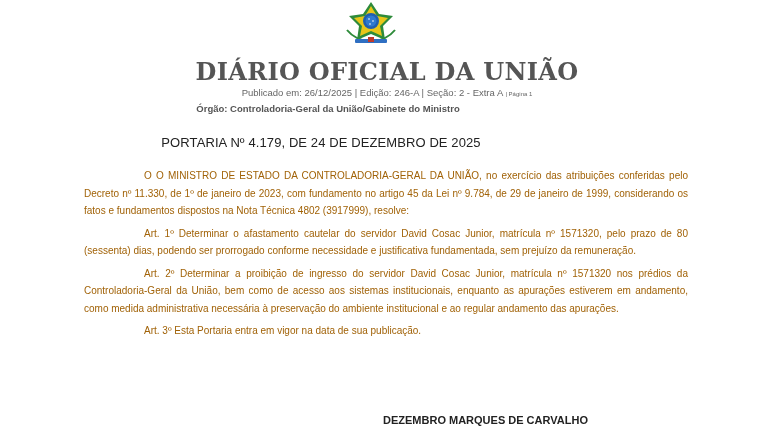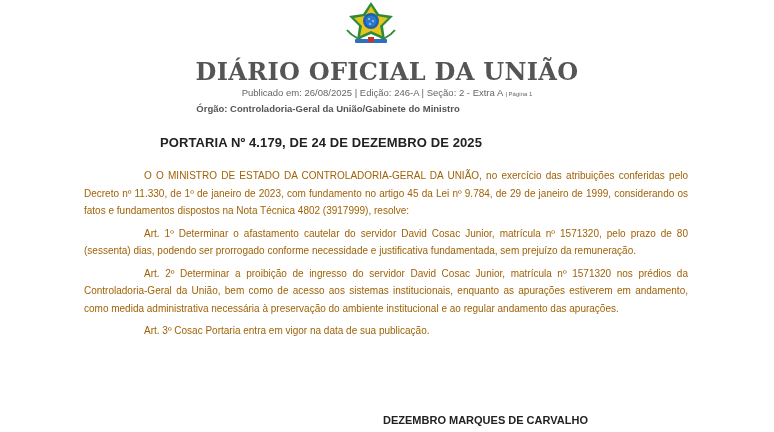--- a/index.html
+++ b/index.html
@@ -2,21 +2,21 @@
 <html><head>
 <meta charset="utf-8">
 <style>
   html, body { margin: 0; padding: 0; background: #ffffff; }
   body { width: 774px; height: 432px; overflow: hidden; position: relative; font-family: "Liberation Sans", sans-serif; color: #222; }
   .emblem { position: absolute; left: 341px; top: 0; width: 60px; height: 46px; }
   .masthead { position: absolute; left: 0; top: 57px; width: 774px; text-align: center; font-family: "DejaVu Serif", serif; font-weight: bold; font-size: 24px; color: #555; letter-spacing: 0.3px; }
   .pubinfo { position: absolute; left: 0; top: 87px; width: 774px; text-align: center; font-size: 9.5px; color: #666; }
   .pubinfo .small { font-size: 6px; }
   .orgao { position: absolute; left: 0; top: 103px; width: 656px; text-align: center; font-size: 9.5px; color: #555; font-weight: bold; }
-  .title { position: absolute; left: 0; top: 135px; width: 642px; text-align: center; font-size: 13px; font-weight: bold; color: #222; letter-spacing: 0.1px; }
+  .title { position: absolute; left: 0; top: 135px; width: 642px; text-align: center; font-size: 13px; font-weight: normal; color: #222; letter-spacing: 0.1px; }
   .body { position: absolute; left: 84px; top: 167px; width: 604px; font-size: 10px; line-height: 17.5px; color: #a16207; }
   .body p { margin: 0 0 5px 0; text-align: justify; text-indent: 60px; }
   .signature { position: absolute; left: 383px; top: 414px; font-size: 11px; font-weight: bold; color: #222; }
 </style>
 </head>
 <body>
 
 <div class="emblem">
   <svg width="60" height="46" viewBox="0 0 60 46">
     <path d="M30 2 L38 14 L52 16 L42 26 L44 40 L30 34 L16 40 L18 26 L8 16 L22 14 Z" fill="#2e8b3a"></path>
@@ -28,28 +28,28 @@
       <circle cx="29" cy="24" r="0.8" fill="#fff"></circle>
     <path d="M6 30 Q14 40 30 42 Q46 40 54 30" stroke="#2e8b3a" stroke-width="2" fill="none"></path>
     <rect x="14" y="39" width="32" height="4" rx="1" fill="#2f6fc2"></rect>
     <rect x="27" y="37" width="6" height="5" fill="#c0392b"></rect>
   </svg>
 </div>
 
 <div class="masthead">DIÁRIO OFICIAL DA UNIÃO</div>
 
 <div class="pubinfo">
-  <span>Publicado em: 26/08/2025 | Edição: 246-A | Seção: 2 - Extra A</span>
+  <span>Publicado em: 26/12/2025 | Edição: 246-A | Seção: 2 - Extra A</span>
   <span class="small">| Página 1</span>
 </div>
 
 <div class="orgao">Órgão: Controladoria-Geral da União/Gabinete do Ministro</div>
 
 <div class="title">PORTARIA Nº 4.179, DE 24 DE DEZEMBRO DE 2025</div>
 
 <div class="body">
   <p>O O MINISTRO DE ESTADO DA CONTROLADORIA-GERAL DA UNIÃO, no exercício das atribuições conferidas pelo Decreto nº 11.330, de 1º de janeiro de 2023, com fundamento no artigo 45 da Lei nº 9.784, de 29 de janeiro de 1999, considerando os fatos e fundamentos dispostos na Nota Técnica 4802 (3917999), resolve:</p>
   <p>Art. 1º Determinar o afastamento cautelar do servidor David Cosac Junior, matrícula nº 1571320, pelo prazo de 80 (sessenta) dias, podendo ser prorrogado conforme necessidade e justificativa fundamentada, sem prejuízo da remuneração.</p>
   <p>Art. 2º Determinar a proibição de ingresso do servidor David Cosac Junior, matrícula nº 1571320 nos prédios da Controladoria-Geral da União, bem como de acesso aos sistemas institucionais, enquanto as apurações estiverem em andamento, como medida administrativa necessária à preservação do ambiente institucional e ao regular andamento das apurações.</p>
-  <p>Art. 3º Cosac Portaria entra em vigor na data de sua publicação.</p>
+  <p>Art. 3º Esta Portaria entra em vigor na data de sua publicação.</p>
 </div>
 
 <div class="signature">DEZEMBRO MARQUES DE CARVALHO</div>
 
 </body></html>

